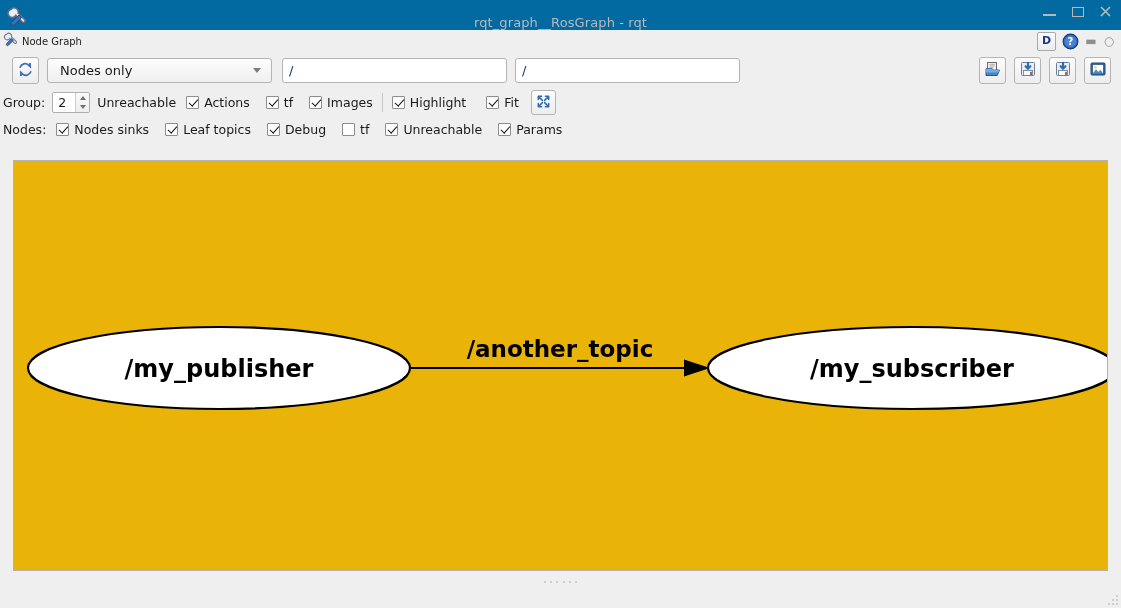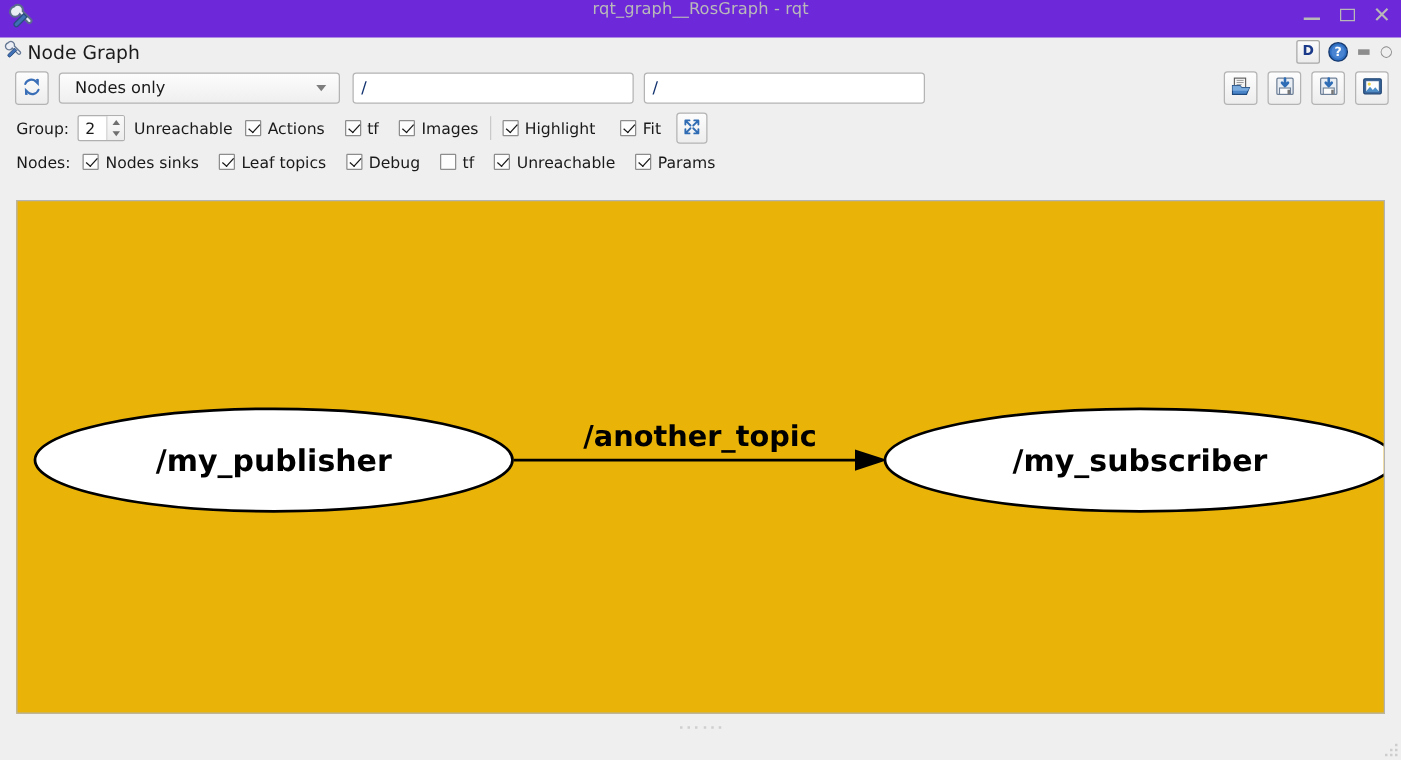--- a/index.html
+++ b/index.html
@@ -15,23 +15,23 @@
     font-size: 12.5px;
     color: #1a1a1a;
     position: relative;
     -webkit-font-smoothing: antialiased;
   }
 
   
   #titlebar {
     height: 30px;
     display: flex;
-    align-items: flex-start;
-    position: relative;
-    background: #6d28d9;
+    align-items: flex-end;
+    position: relative;
+    background: #0369a1;
   }
   #app-icon {
     width: 26px;
     height: 26px;
     margin-left: 5px;
     flex: 0 0 auto;
     position: relative;
     top: 1px;
   }
   #win-title {
@@ -81,21 +81,21 @@
     align-items: center;
     padding: 0 6px 0 3px;
     background: #efefef;
   }
   #dock-title-wrap {
     display: flex;
     align-items: center;
     gap: 2px;
   }
   #dock-title {
-    font-size: 15px;
+    font-size: 10px;
     color: #1c1c1c;
   }
   #dock-btns {
     margin-left: auto;
     display: flex;
     align-items: center;
     gap: 6px;
   }
   #dock-d-btn {
     width: 17px; height: 17px;
@@ -177,21 +177,21 @@
     margin-left: auto;
     display: flex;
     gap: 8px;
   }
 
   
   .optrow {
     height: 25px;
     display: flex;
     align-items: center;
-    padding-left: 13px;
+    padding-left: 3px;
     gap: 0;
     font-size: 12.5px;
   }
   #row-group { margin-top: 2px; }
   #row-hide { margin-top: 2px; }
   .lbl { white-space: nowrap; }
   #spin {
     width: 38px;
     height: 21px;
     border: 1px solid #b0b0b0;

